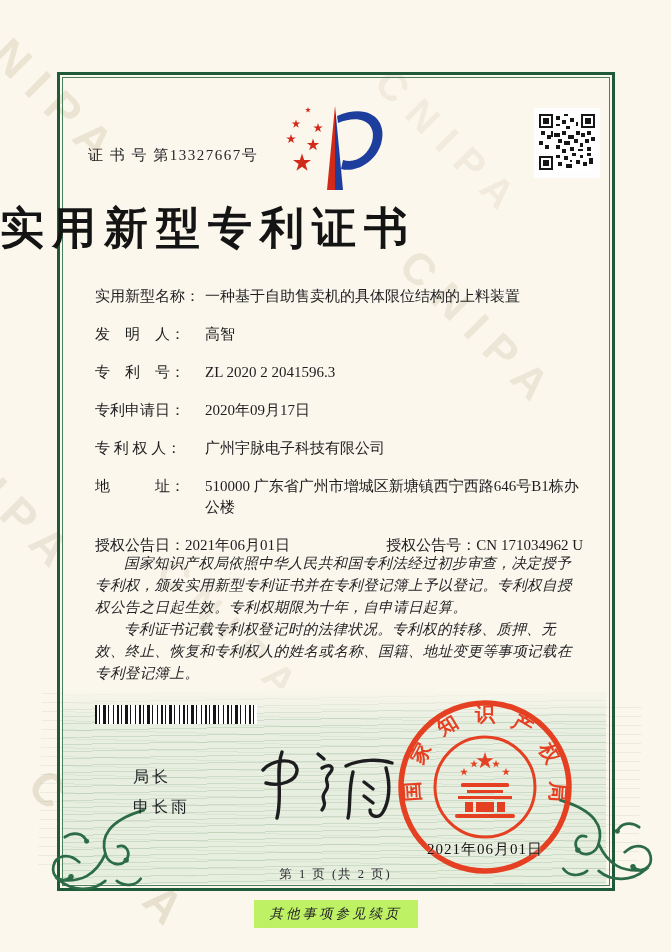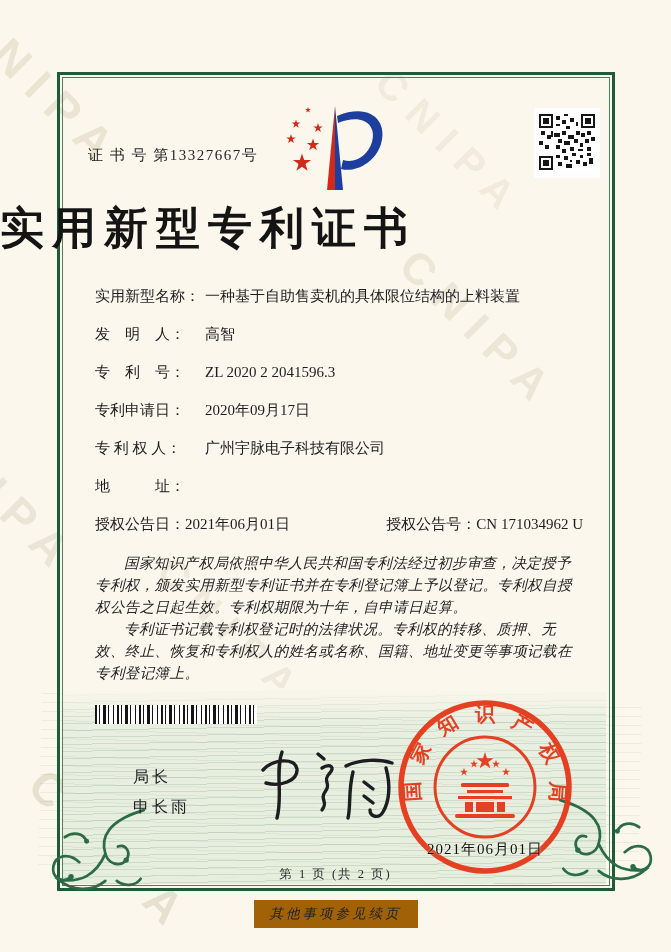--- a/index.html
+++ b/index.html
@@ -70,21 +70,21 @@
 
   .seal{position:absolute;left:393px;top:695px;width:184px;height:184px;opacity:0.96;}
   .seal-date{position:absolute;left:405px;top:840px;width:160px;text-align:center;
              font-size:15px;color:#111;letter-spacing:1px;
              text-shadow:0 0 2px #fbf7ec;}
 
   .page-no{position:absolute;left:0;top:866px;width:671px;text-align:center;
            font-size:12.5px;color:#2a2a2e;letter-spacing:2px;}
 
   .note{position:absolute;left:0;top:900px;width:671px;text-align:center;}
-  .note span{display:inline-block;background:#a16207;padding:5px 16px;font-size:13.5px;
+  .note span{display:inline-block;background:#bef264;padding:5px 16px;font-size:13.5px;
              color:#232326;letter-spacing:3px;font-style:italic;}
 
   .qr-plate{position:absolute;left:534px;top:108px;width:66px;height:70px;background:#fefefe;}
   .qr{position:absolute;left:539px;top:114px;width:56px;height:56px;}
 </style>
 </head>
 <body>
 
 <div class="page">
 
@@ -221,20 +221,21 @@
     <div class="frow">
       <span class="flabel">专利申请日：</span>
       <span class="fvalue">2020年09月17日</span>
     </div>
     <div class="frow">
       <span class="flabel">专 利 权 人：</span>
       <span class="fvalue">广州宇脉电子科技有限公司</span>
     </div>
     <div class="frow">
       <span class="flabel">地　　　址：</span>
+      <span class="fvalue">510000 广东省广州市增城区新塘镇西宁西路646号B1栋办公楼</span>
     </div>
     <div class="frow split">
       <span class="pair">
         <span class="flabel">授权公告日：</span>
         <span class="fvalue">2021年06月01日</span>
       </span>
       <span class="pair right">
         <span class="flabel">授权公告号：</span>
         <span class="fvalue">CN 171034962 U</span>
       </span>

